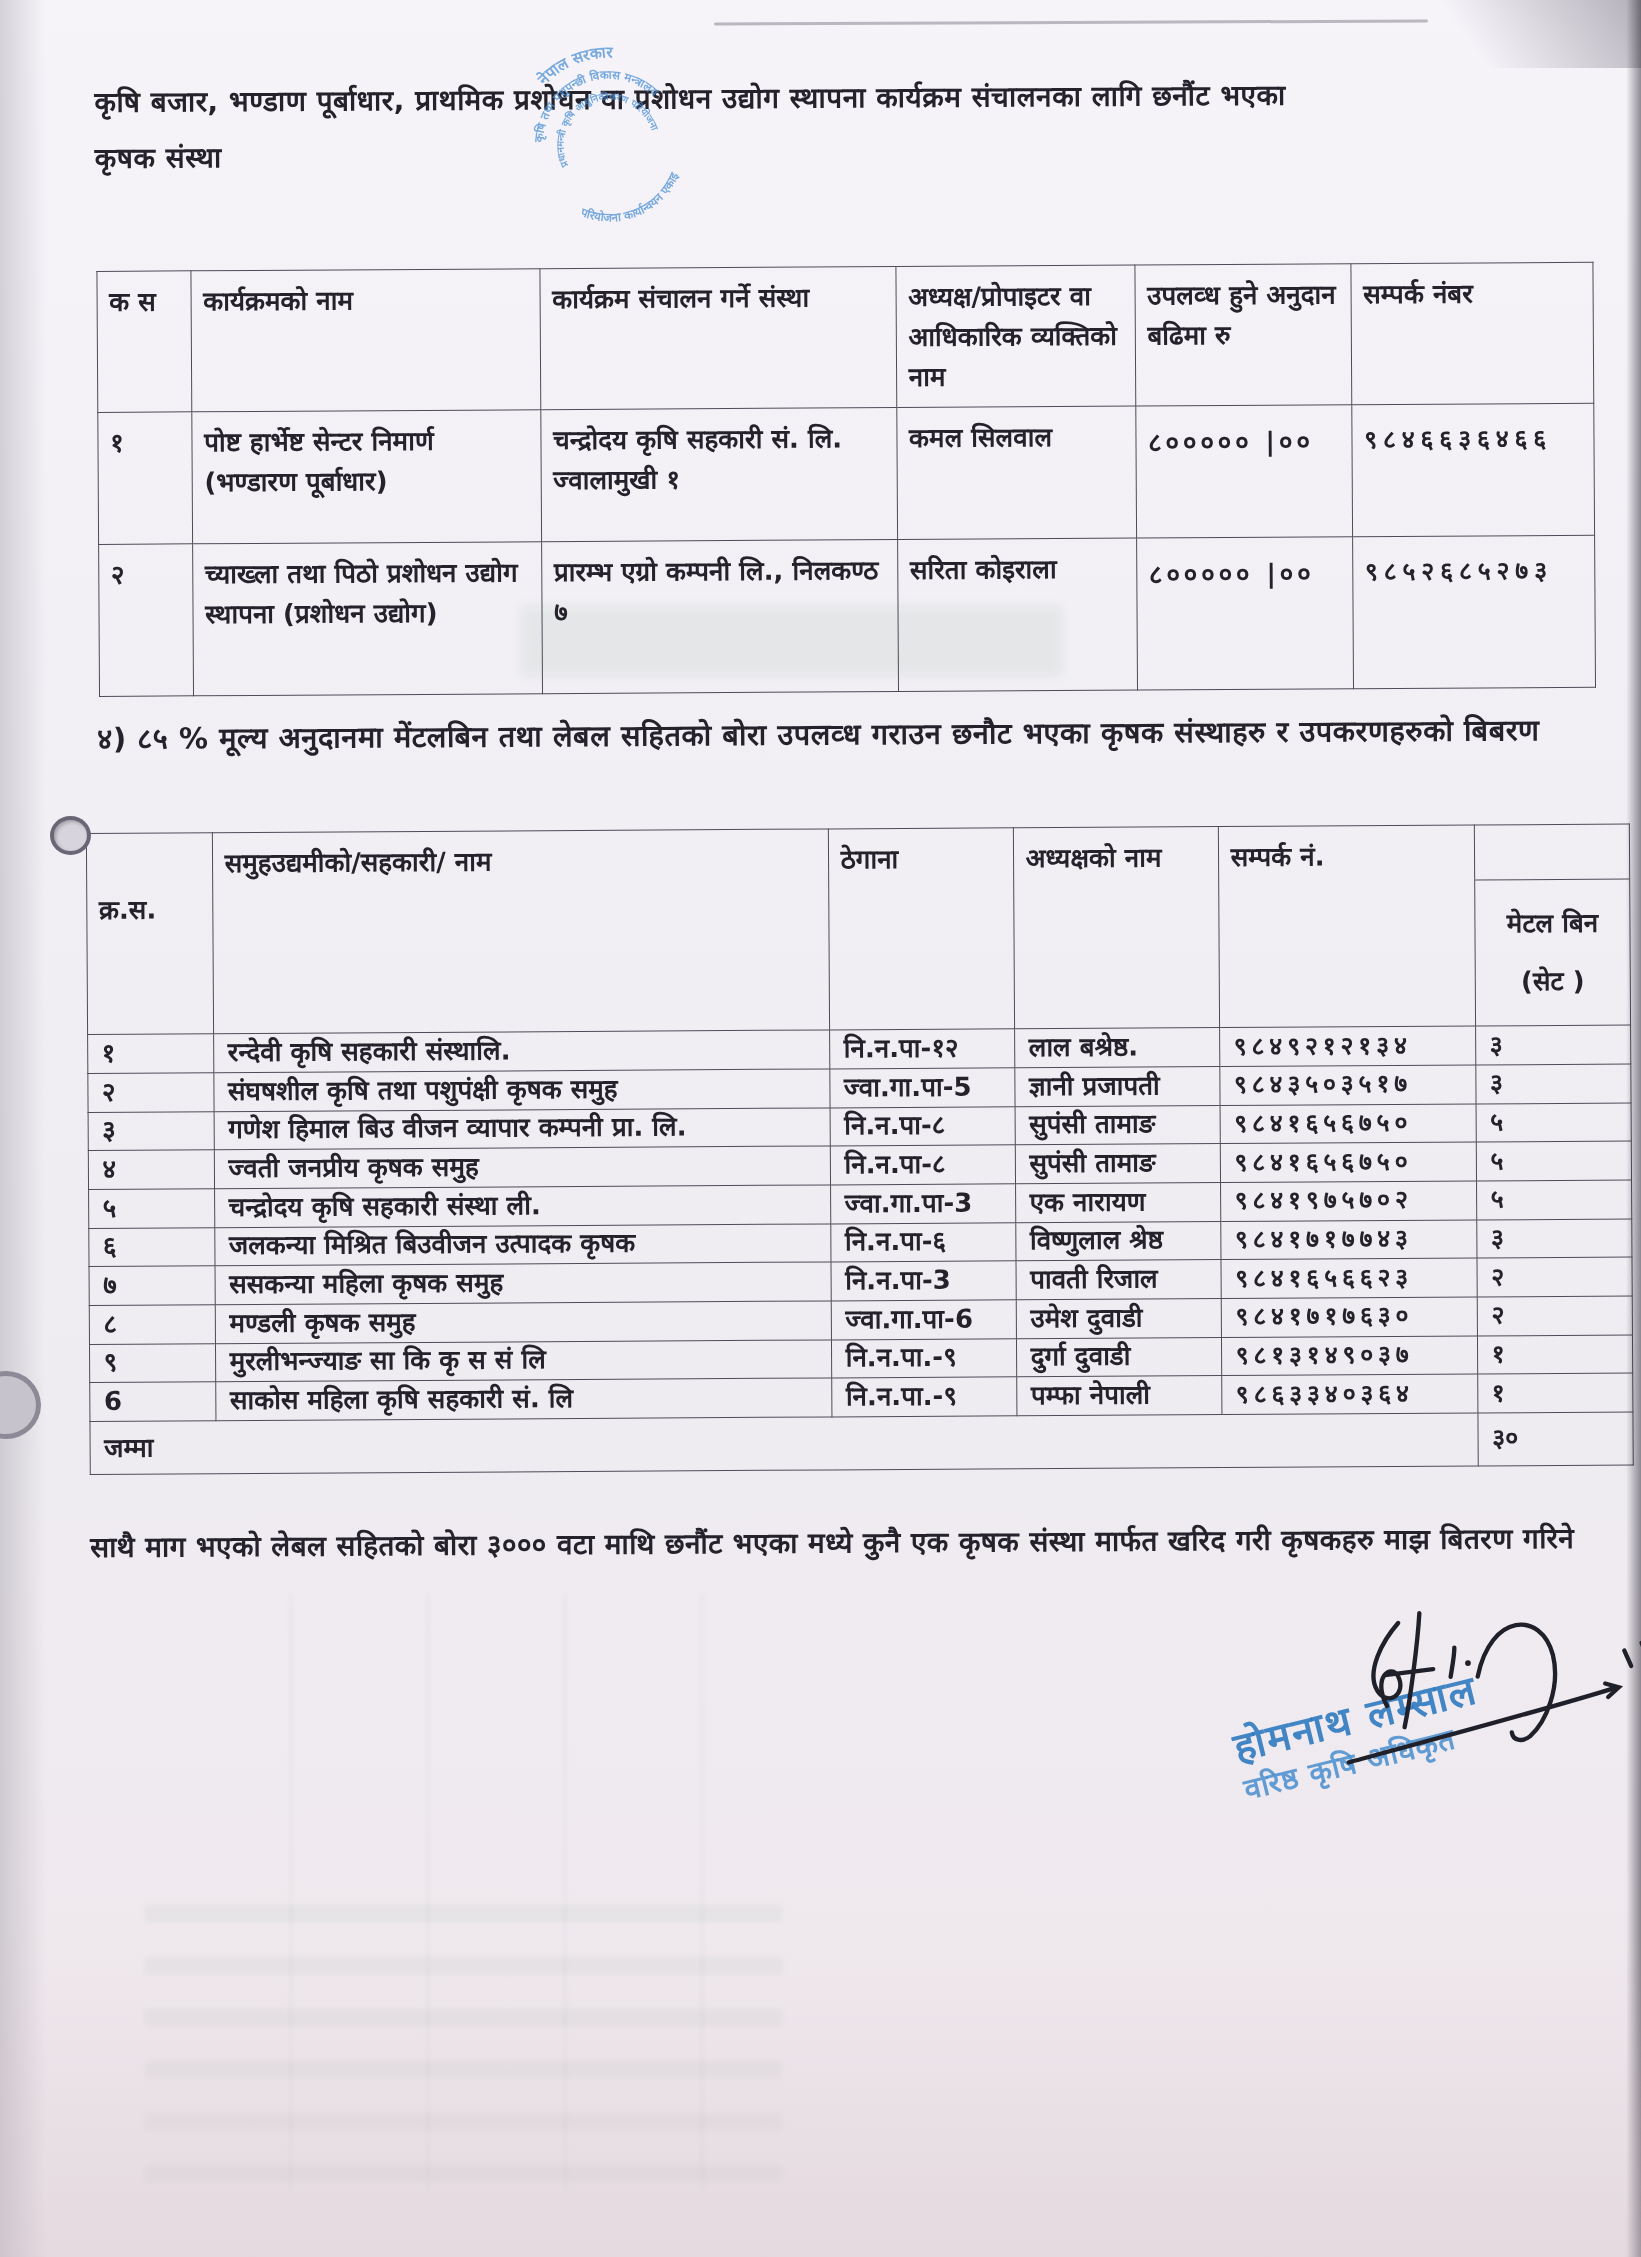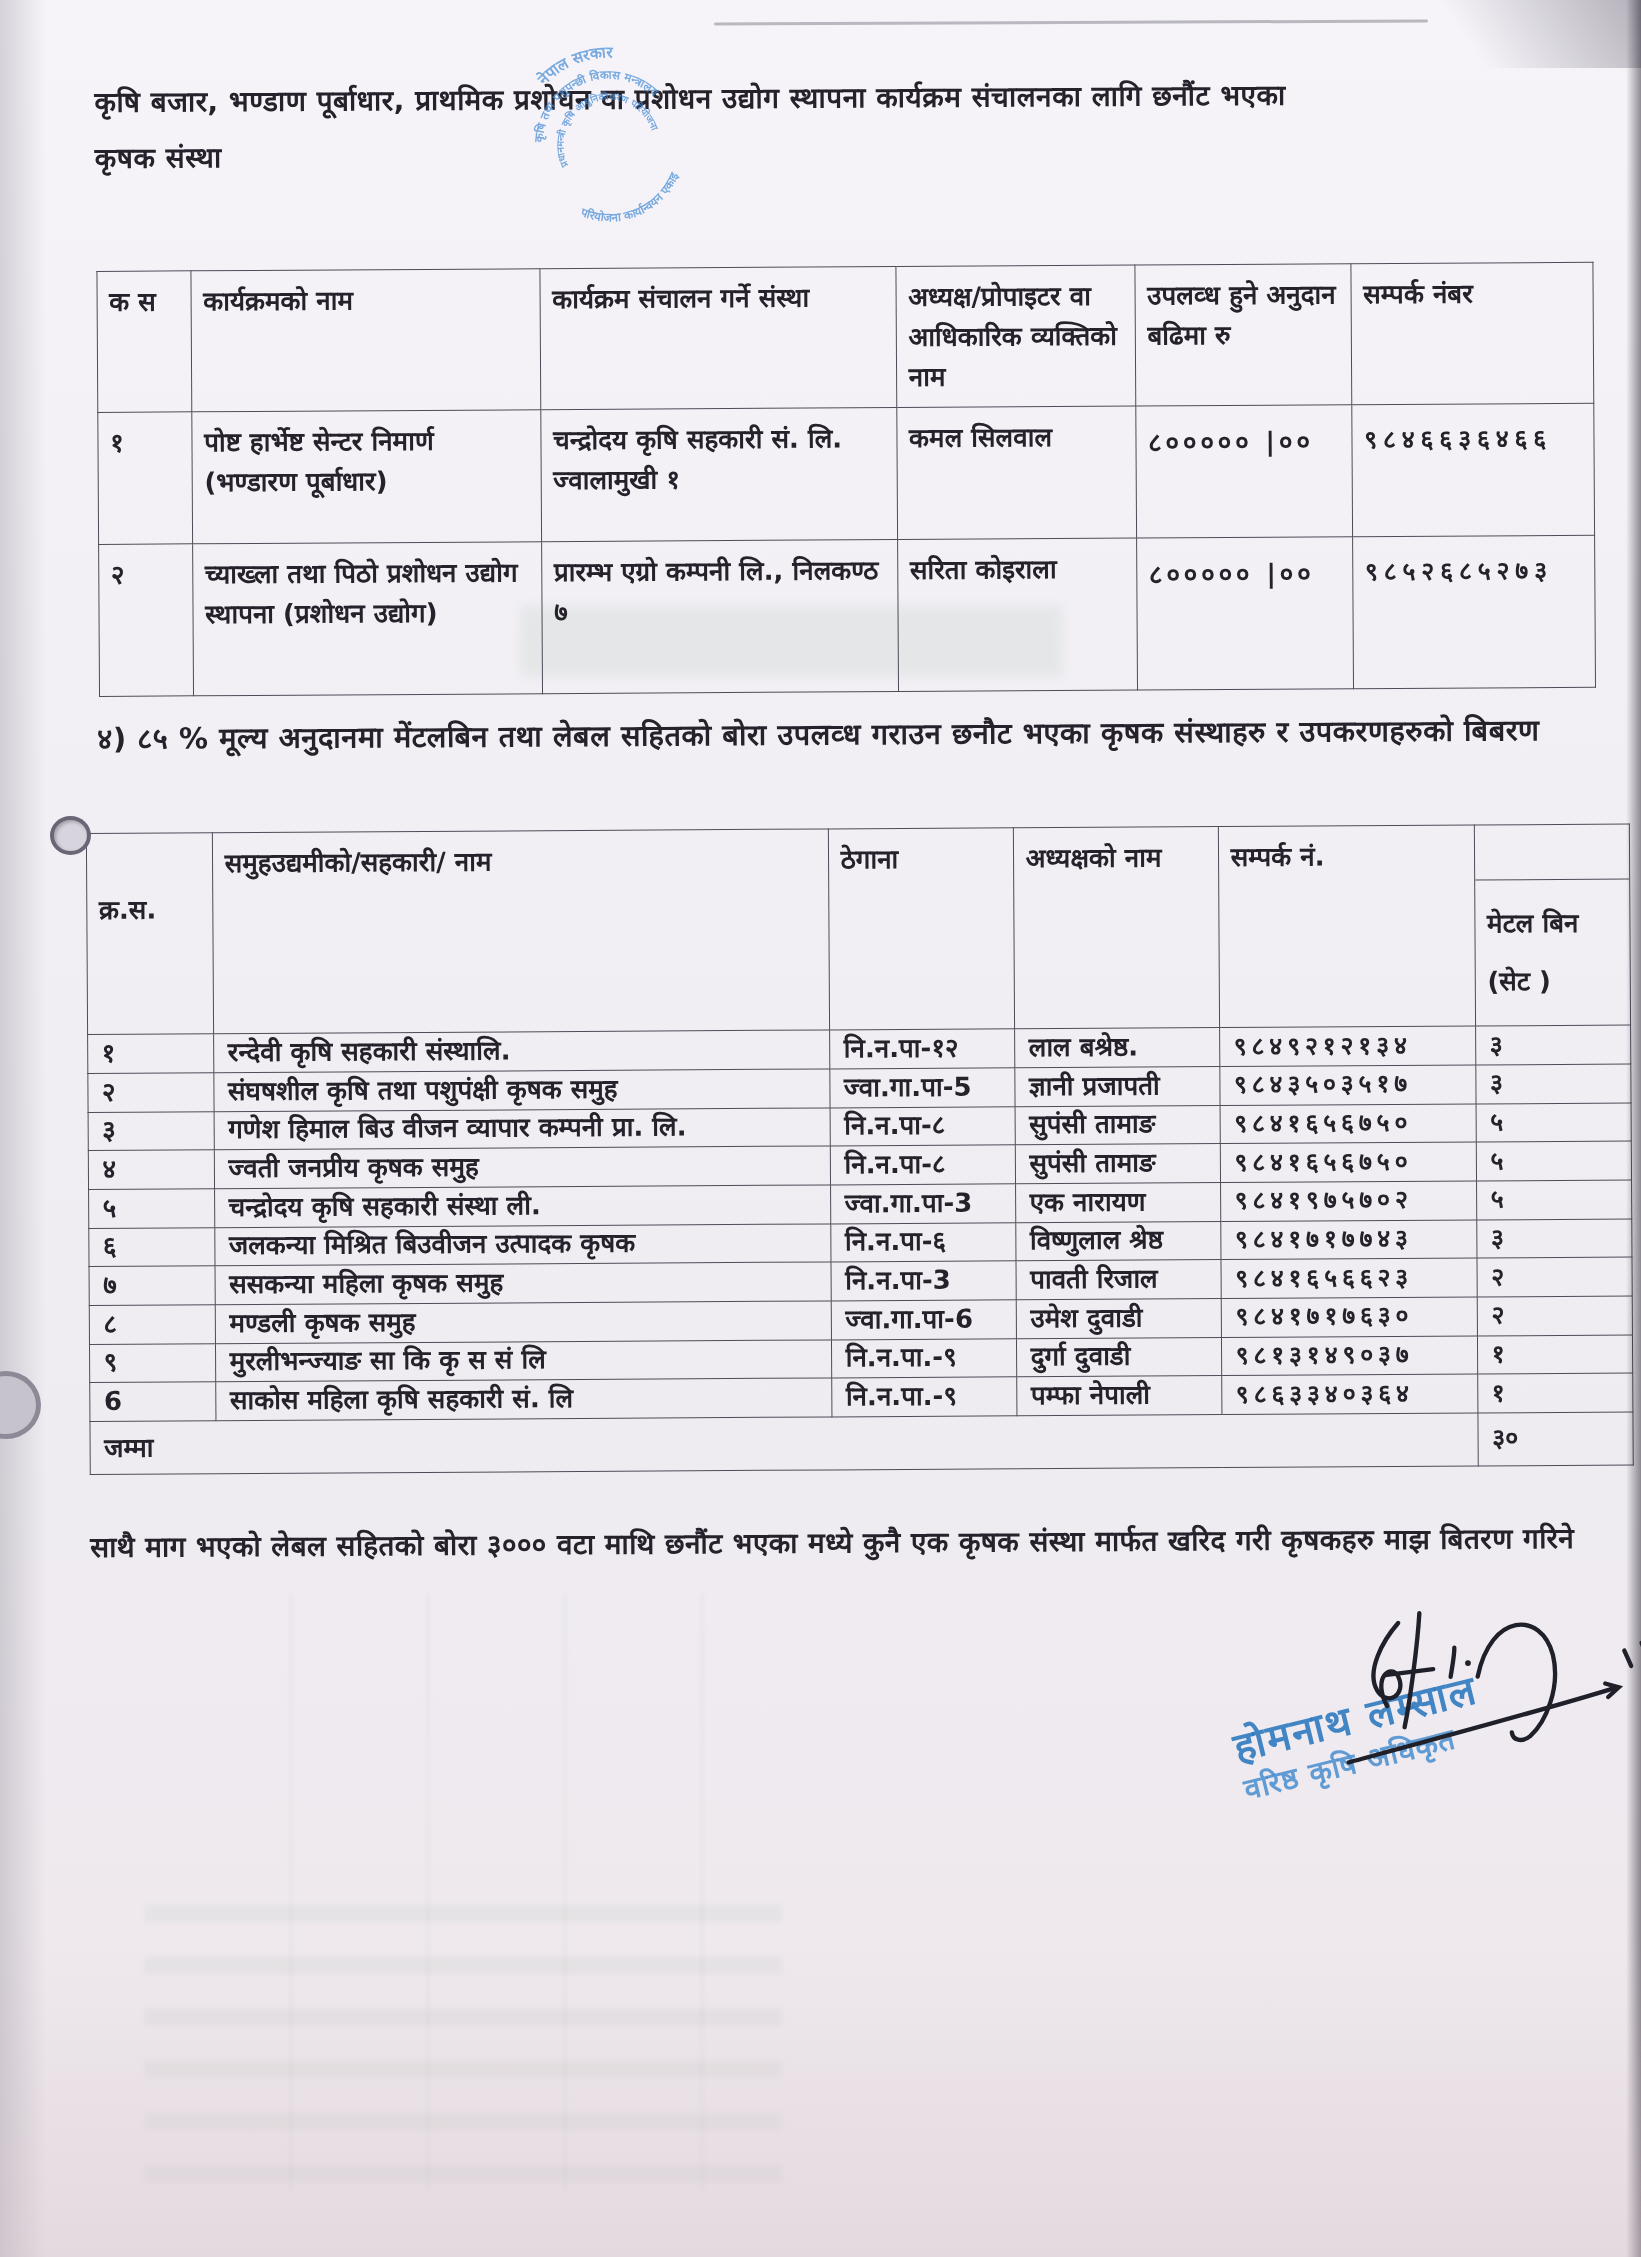--- a/index.html
+++ b/index.html
@@ -59,21 +59,21 @@
   .t1 td.ph{letter-spacing:5.8px;padding-top:15.4px;font-size:25px;}
 
   .t2{left:87px;top:828px;width:1543px;}
   .t2 col.c0{width:126px}.t2 col.c1{width:616px}.t2 col.c2{width:185px}
   .t2 col.c3{width:205px}.t2 col.c4{width:256px}.t2 col.c5{width:155px}
   .t2 tr.hdr th{height:130px;}
   .t2 th.sn{padding-top:56px;}
   .t2 th.binhead{padding:0;}
   .bh-top{height:54px;border-bottom:1.9px solid #4f4b58;}
   .bh-bot{padding:15.4px 11.6px;line-height:2.2;}
-  .bh-bot span{display:block;}
+  .bh-bot span{display:block;text-align:center;}
   .t2 tr.data td{height:23px;vertical-align:middle;padding:3.9px 13.5px;line-height:1.15;}
   .t2 td.ph{letter-spacing:4.8px;font-size:25px;}
   .t2 td.bins{font-size:25px;}
   .t2 tr.total td{height:25px;vertical-align:middle;padding:5.8px 13.5px;}
 
   
   .stamp-top{position:absolute;left:510px;top:44px;width:209px;height:201px;
     transform:rotate(-22deg);opacity:.74;}
   .sig{position:absolute;left:1294px;top:1566px;width:367px;height:232px;}
   .stamp-bottom{position:absolute;left:1224px;top:1726px;width:425px;

